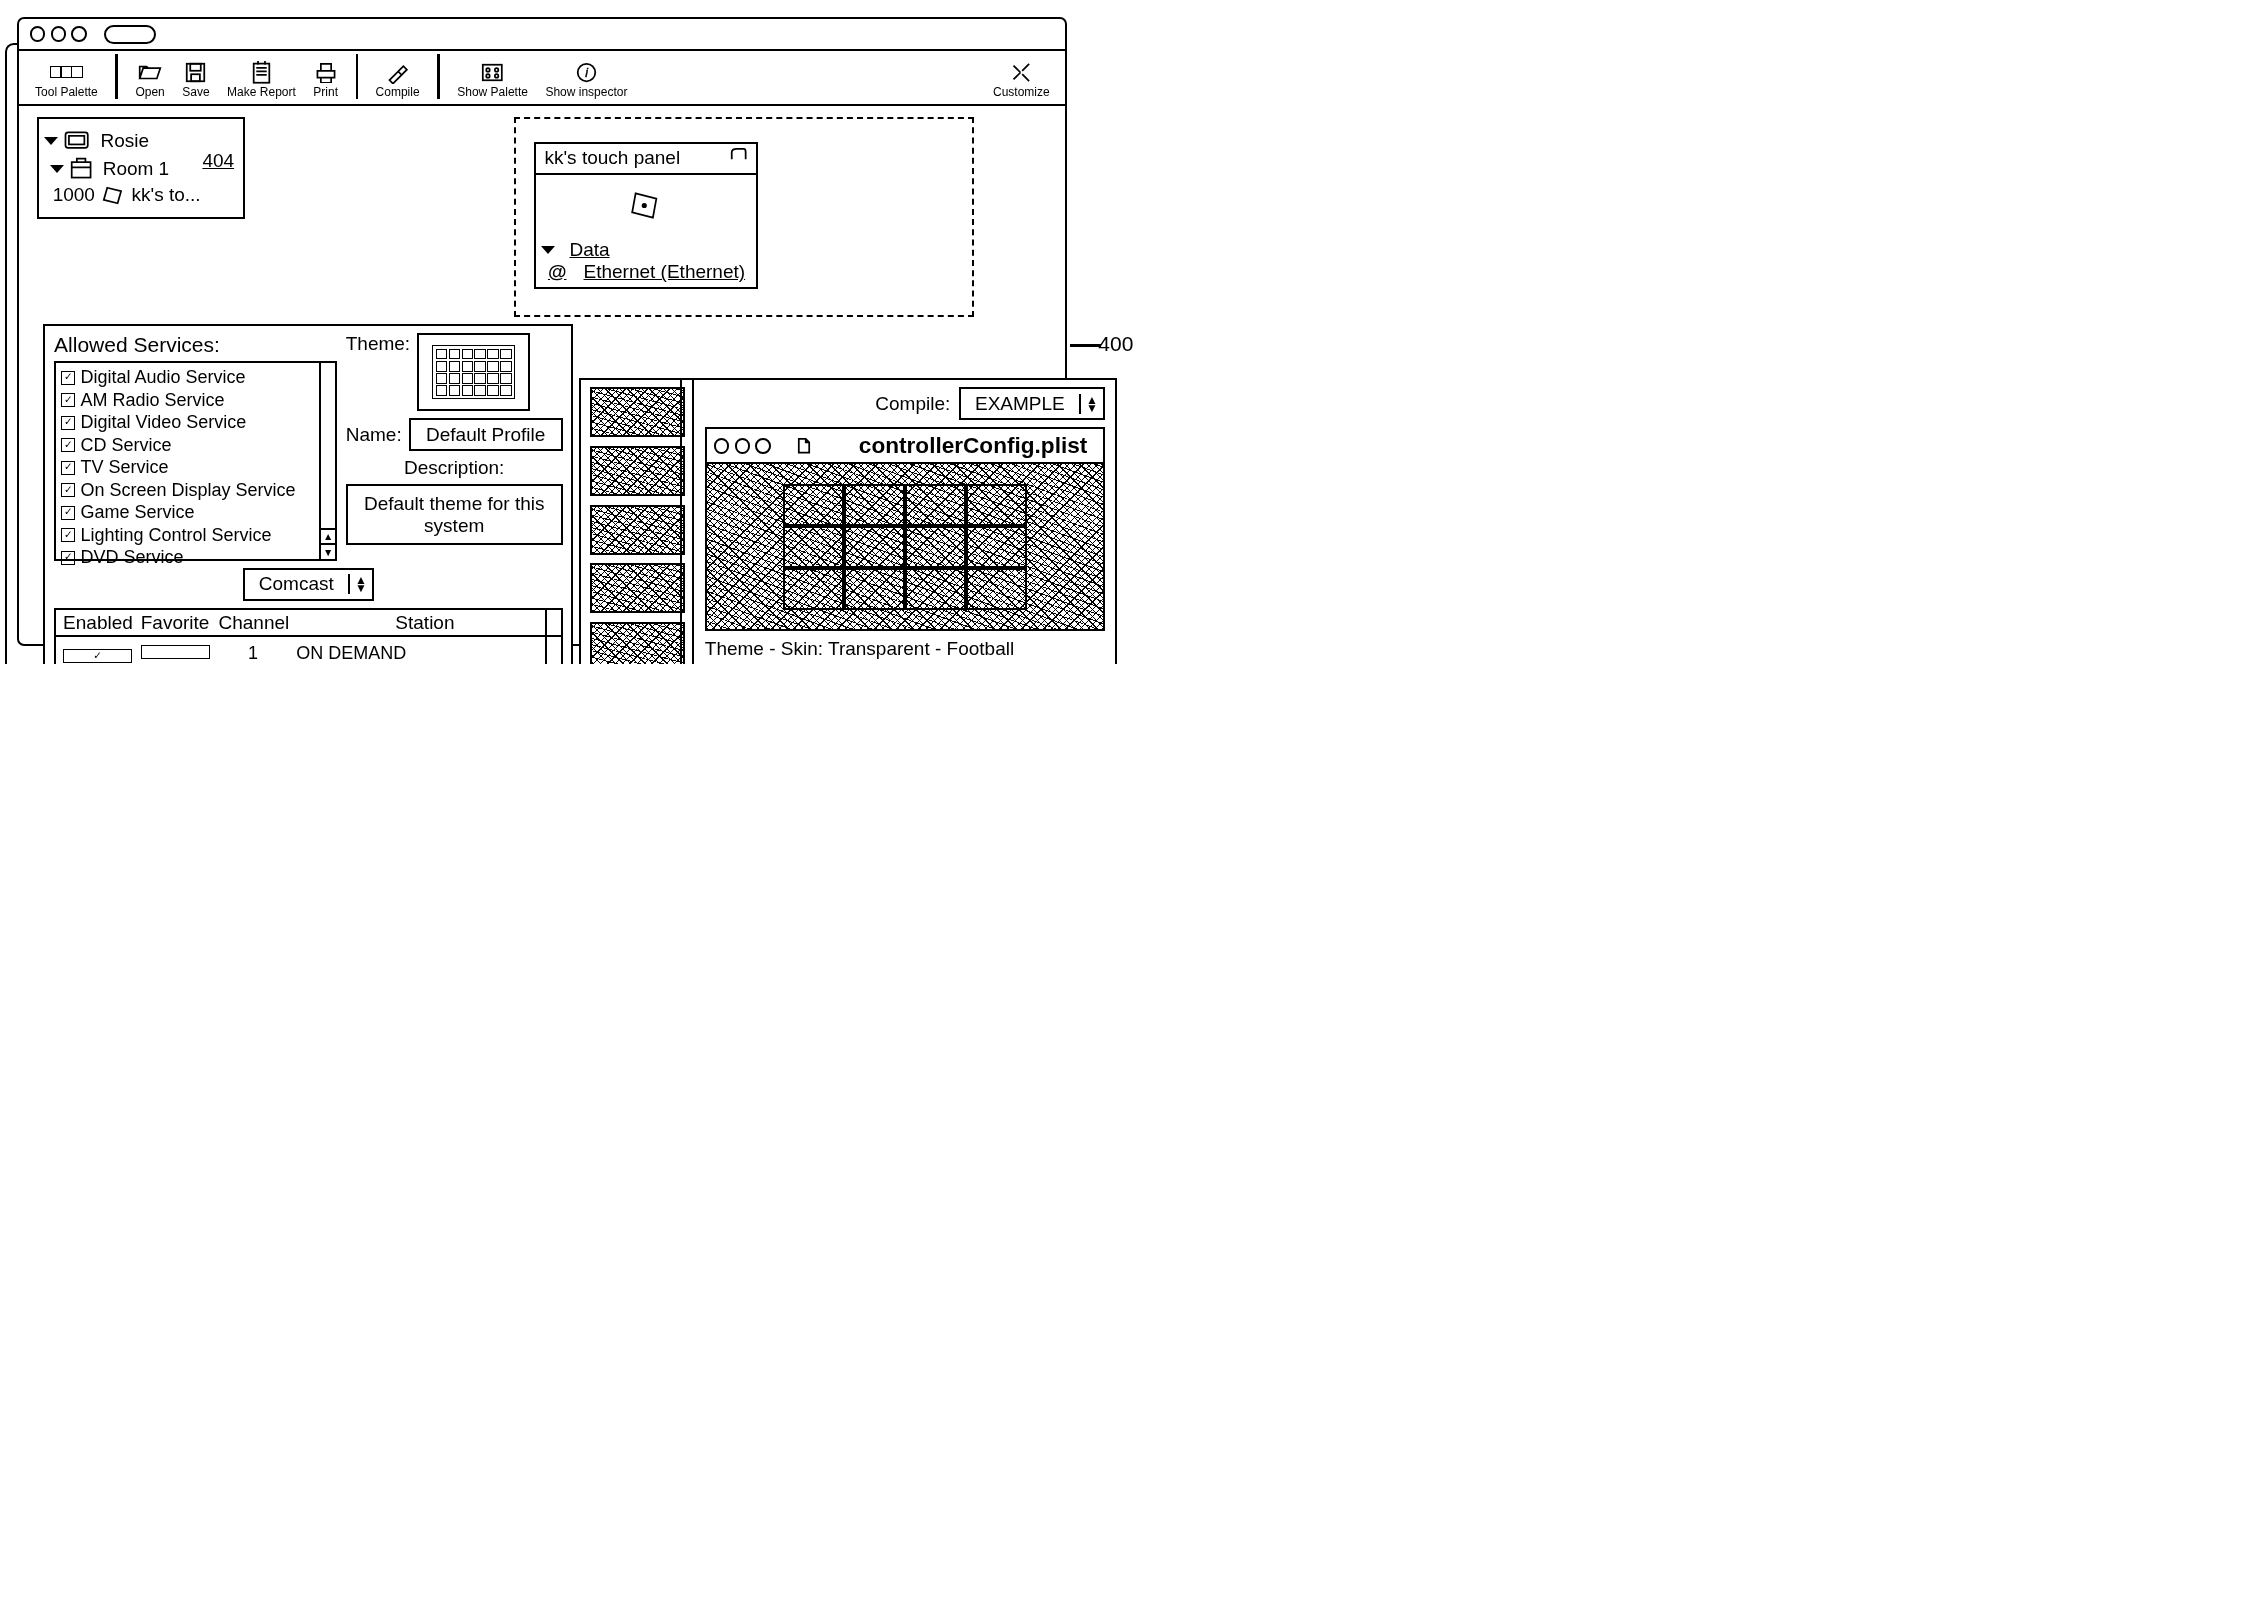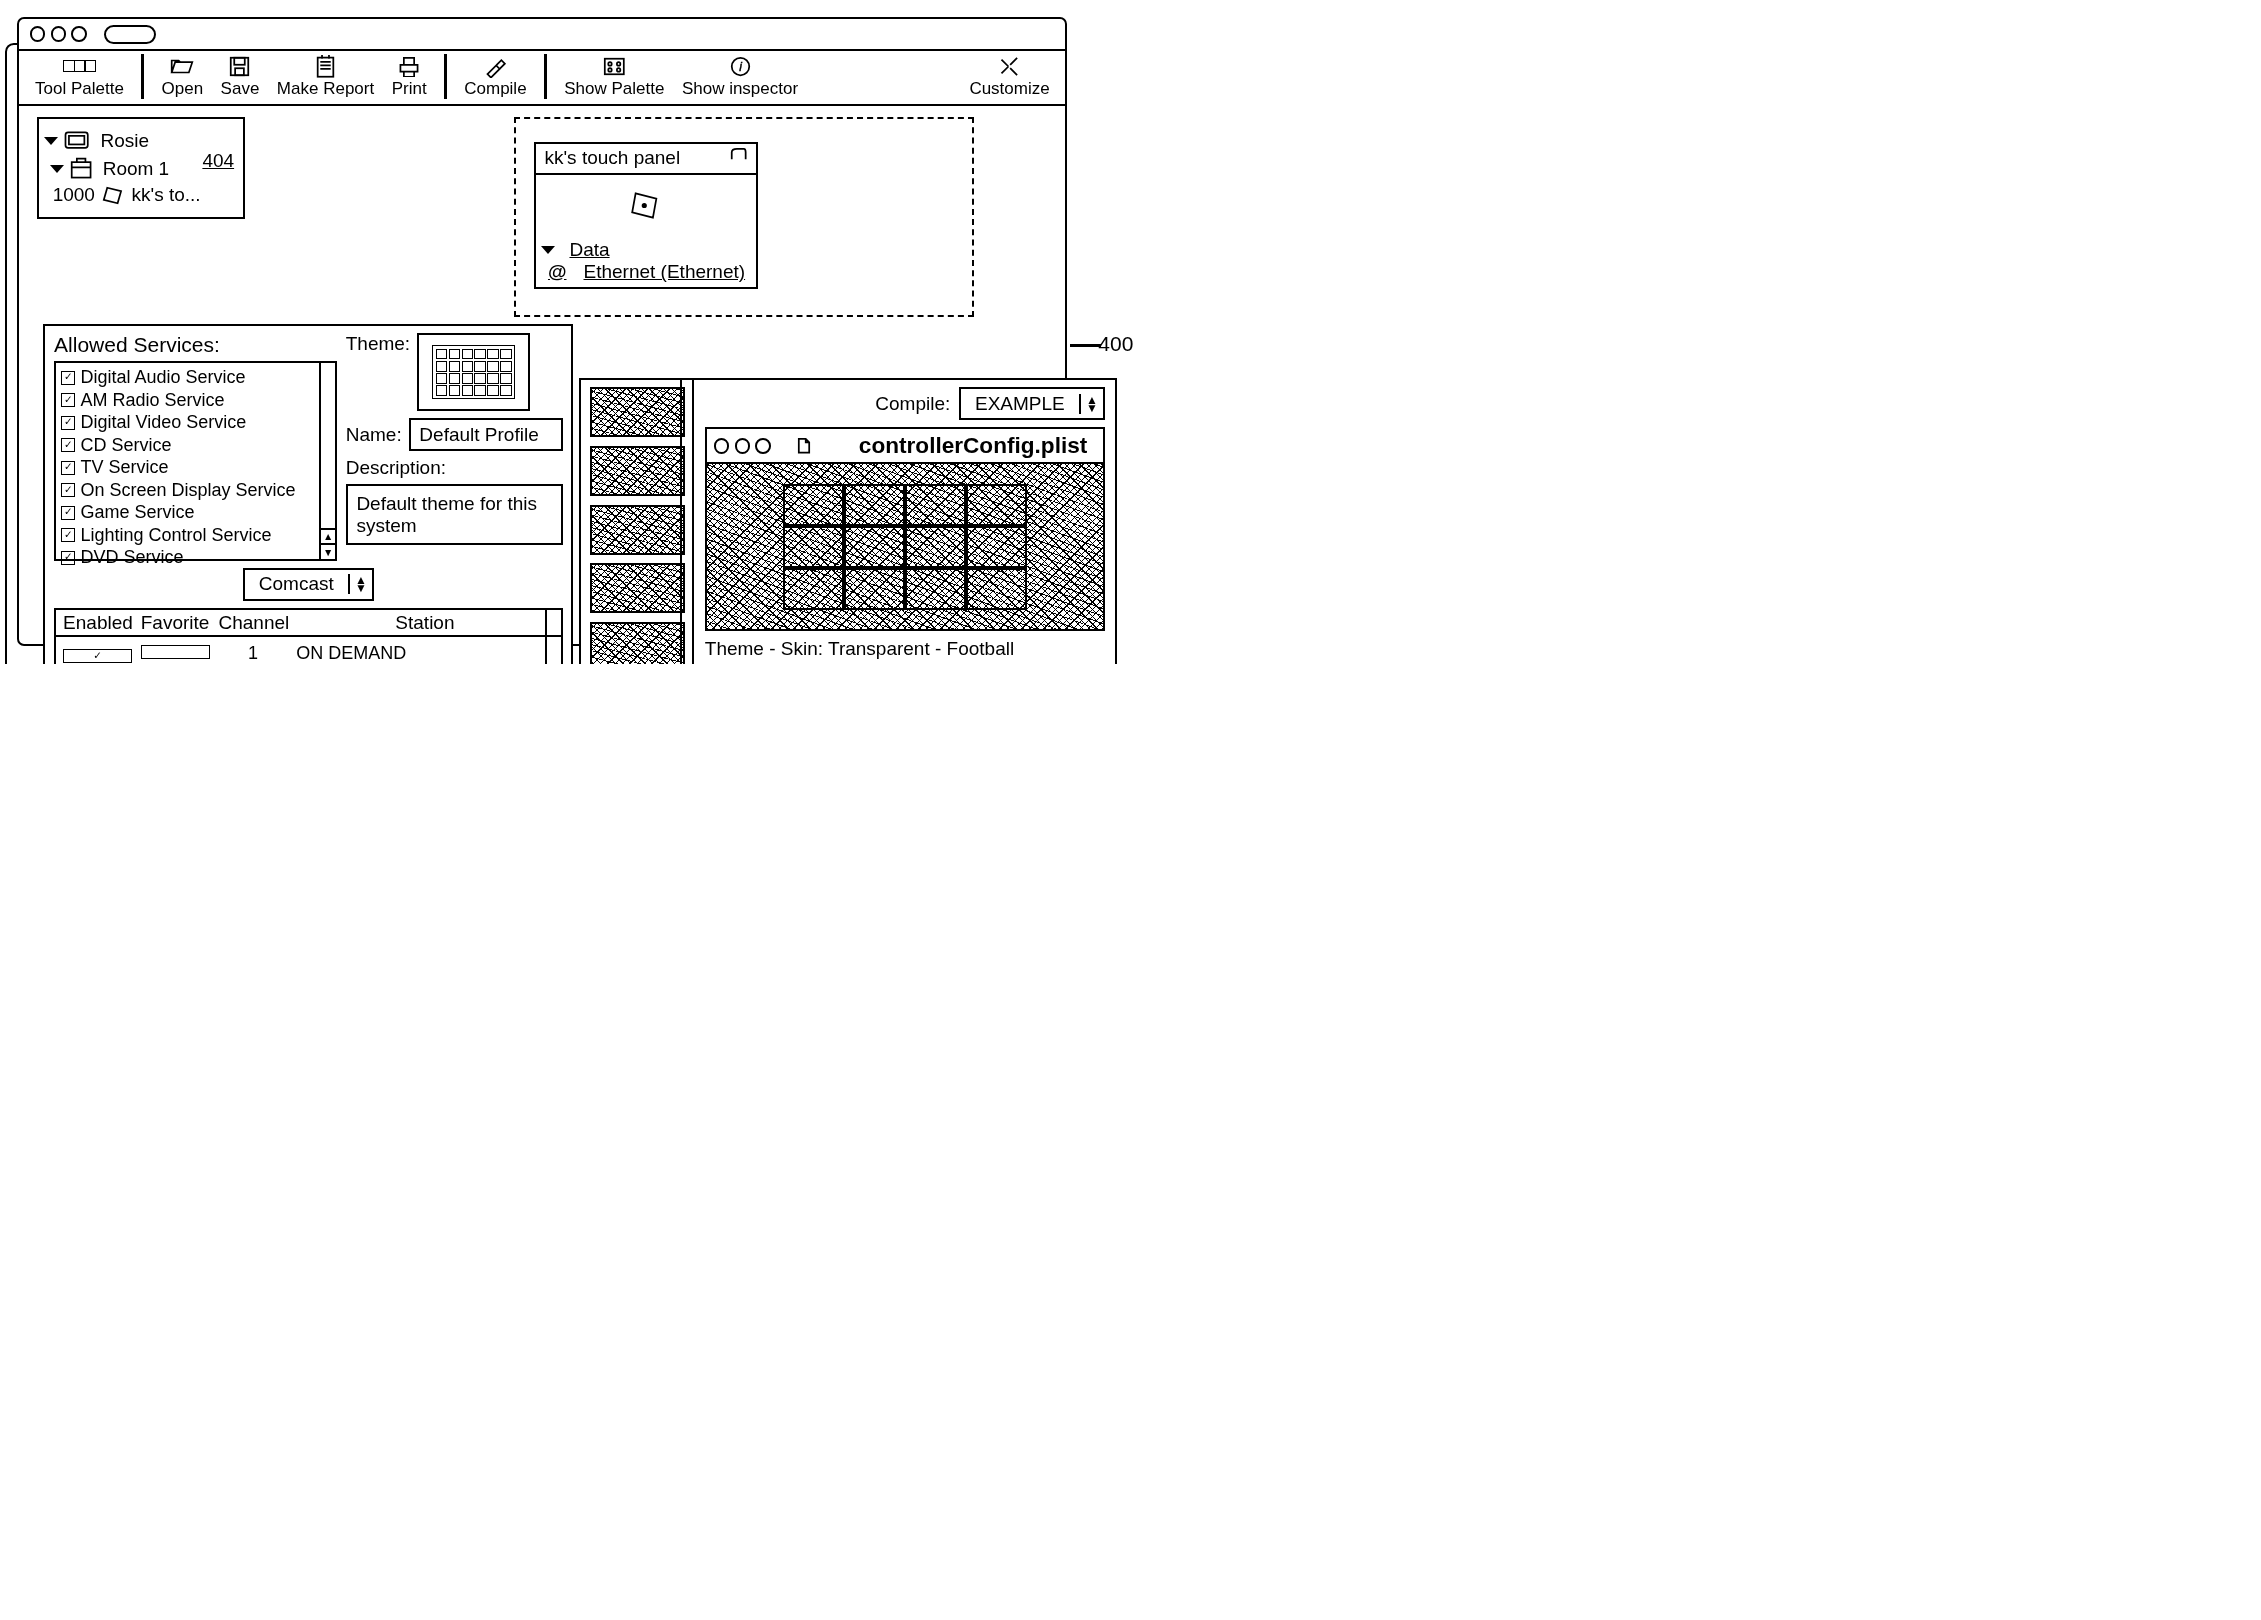--- a/index.html
+++ b/index.html
@@ -8,21 +8,21 @@
 .window { border: 2.6px solid #000; border-radius: 7px; background: #fff; position: relative; }
 .titlebar { display: flex; align-items: center; padding: 5.2px 10.4px; border-bottom: 2.6px solid #000; }
 .traffic { display: flex; gap: 5.2px; margin-right: 17.4px; }
 .dot { width: 15.6px; height: 15.6px; border: 2.2px solid #000; border-radius: 50%; background: #fff; }
 .title { flex: 1; text-align: center; font-size: 22.6px; }
 .pill { width: 52px; height: 19px; border: 2.2px solid #000; border-radius: 9.5px; }
 
 .toolbar { display: flex; align-items: flex-end; padding: 3.5px 8.7px 5.2px; border-bottom: 2.6px solid #000; gap: 3.5px; }
 .tbtn { display: flex; flex-direction: column; align-items: center; gap: 1.7px; padding: 0 7px; cursor: pointer; }
 .tbtn-icon { height: 22.6px; display: flex; align-items: center; justify-content: center; }
-.tbtn-label { font-size: 17px; white-space: nowrap; }
+.tbtn-label { font-size: 12px; white-space: nowrap; }
 .tsep { width: 2.6px; background: #000; height: 45px; margin: 0 7px; }
 .tspacer { flex: 1; }
 
 .mini { width:12px; height:12px; border:1.7px solid #000; display:inline-block; }
 
 .main { position: relative; height: 538px; }
 
 .tree { position: absolute; left: 17.4px; top: 10.4px; width: 208px; border: 2.6px solid #000; padding: 7px 8.7px; }
 .tree-row { display: flex; align-items: center; gap: 7px; margin: 3.5px 0; }
 .tri { width:0; height:0; border-top:7px solid transparent; border-bottom:7px solid transparent; border-left:8.7px solid #000; transform: rotate(90deg);}
@@ -42,21 +42,21 @@
 .services { position: absolute; left: 0px; top: 224px; width: 530px; border: 2.6px solid #000; background:#fff; padding: 7px 8.7px; z-index:5;}
 .svc-top { display:flex; gap:8.7px; }
 .svc-left { flex:1; }
 .svc-heading { font-size:21px; margin-bottom:3.5px;}
 .svc-list { border:2.2px solid #000; height:200px; position:relative; padding:3.5px 5.2px;}
 .svc-item { display:flex; align-items:center; gap:5.2px; font-size:18px; line-height:1.25;}
 .chk { width:14px; height:14px; border:1.7px solid #000; display:inline-flex; align-items:center; justify-content:center; font-size:10.4px; line-height:1;}
 .chk.on::after{content:"✓";}
 .svc-scroll { position:absolute; right:0; top:0; width:15.6px; height:100%; border-left:2.2px solid #000; display:flex; flex-direction:column; justify-content:flex-end;}
 .arrowbtn { width:100%; height:15.6px; border-top:2.2px solid #000; display:flex; align-items:center; justify-content:center; font-size:10.4px;}
-.svc-right { width:217px; }
+.svc-right { width:217px;text-align:center; }
 .theme-row { display:flex; align-items:flex-start; gap:7px; }
 .theme-prev { width:113px; height:78px; border:2.6px solid #000; display:flex; align-items:center; justify-content:center;}
 .theme-prev-inner { width:83px; height:54px; border:1.7px solid #000; display:grid; grid-template-columns:repeat(6,1fr); grid-template-rows:repeat(4,1fr); gap:1.7px; padding:2.6px;}
 .theme-prev-inner span{ border:0.9px solid #000;}
 .name-row { display:flex; align-items:center; gap:7px; margin-top:7px;}
 .fieldbox { border:2.2px solid #000; padding:3.5px 8.7px; flex:1;}
 .desc-box { border:2.2px solid #000; padding:7px 8.7px; margin-top:5.2px; height:61px;}
 
 .provider { display:flex; justify-content:center; margin:7px 0;}
 .select { display:flex; align-items:center; border:2.2px solid #000; }

